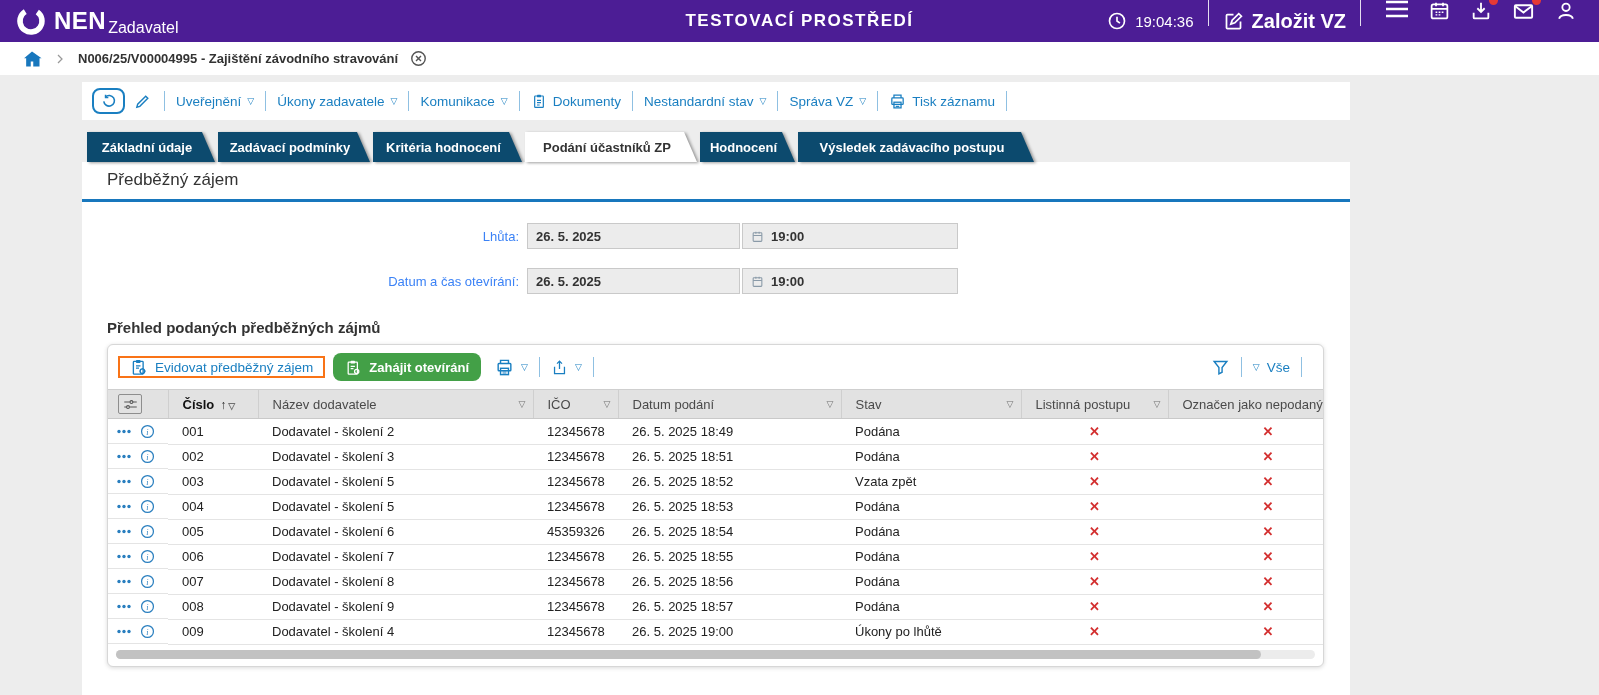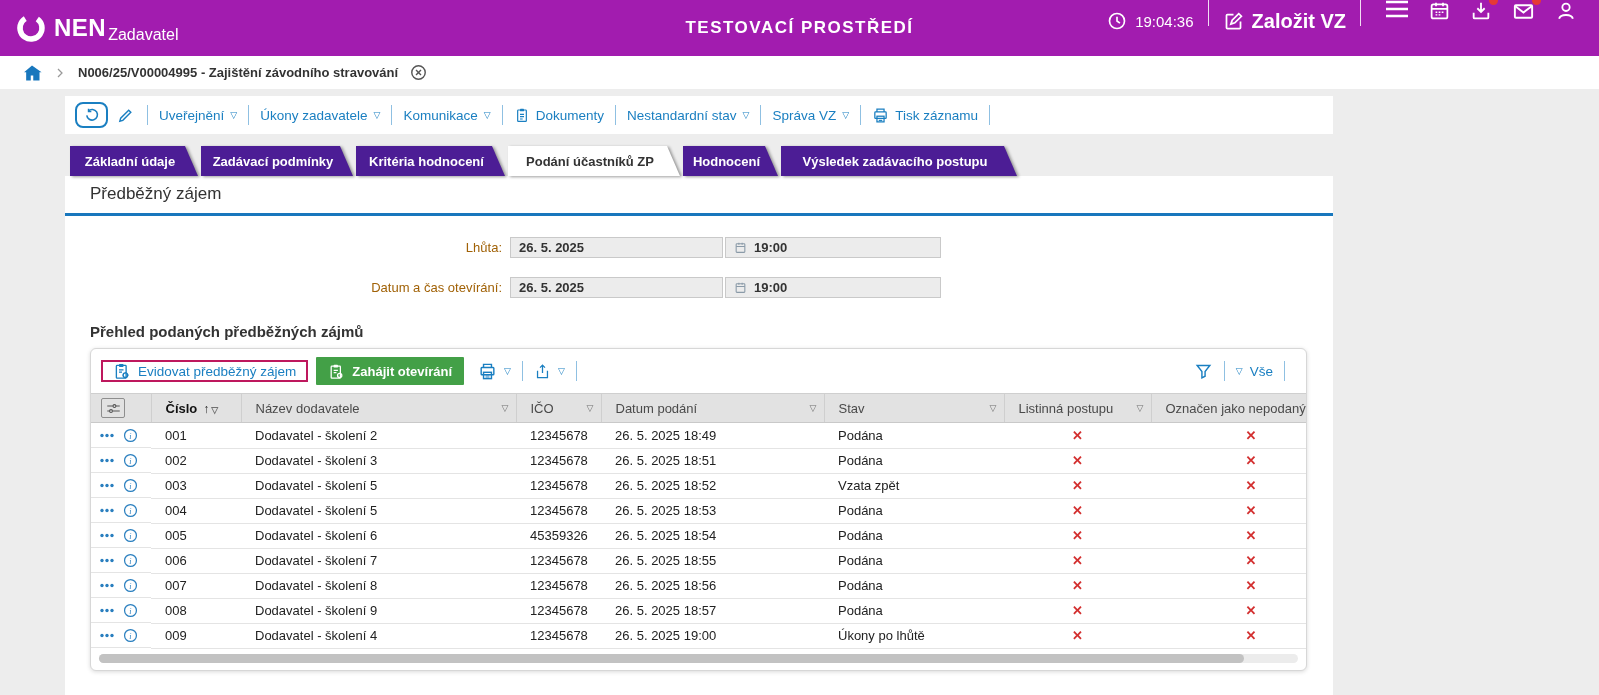--- a/index.html
+++ b/index.html
@@ -1,69 +1,69 @@
 <!DOCTYPE html>
 <html><head>
 <meta charset="utf-8">
 <style>
   *{box-sizing:border-box}
   html,body{margin:0;padding:0}
   body{width:1599px;height:695px;background:#ededed;font-family:"Liberation Sans",sans-serif;overflow:hidden}
   svg{display:block}
 
   
-  .topbar{height:56px;background:#a21caf;position:relative;display:flex;align-items:center;color:#fff}
+  .topbar{height:42px;background:#4c1d95;position:relative;display:flex;align-items:center;color:#fff}
   .logo{display:flex;align-items:center;margin-left:16px;z-index:2}
   .brand{font-size:24px;font-weight:bold;letter-spacing:.5px;margin-left:8px;line-height:1}
   .brand-sub{font-size:16px;margin:14px 0 0 2px}
   .top-title{position:absolute;left:0;right:0;text-align:center;font-weight:bold;font-size:17px;letter-spacing:1.5px;z-index:1}
   .top-right{position:absolute;right:12px;top:0;height:42px;display:flex;z-index:2}
   .tr-group{display:flex;align-items:center;gap:8px}
   .vdiv{width:1px;height:26px;background:rgba(255,255,255,.85);margin:0 14px}
   .time-text{font-size:15px}
   .createvz{font-size:20px;font-weight:bold}
   .icon-wrap{position:relative;margin:0 10px}
   .badge-dot{position:absolute;top:-4px;right:-6px;width:9px;height:9px;border-radius:50%;background:#e53935}
 
   
   .breadcrumb{height:33px;background:#fff;display:flex;align-items:center;padding-left:22px;gap:12px}
   .bc-text{font-weight:bold;font-size:13px;color:#333}
 
   
-  .content{margin-left:65px;width:1268px}
+  .content{margin-left:82px;width:1268px}
 
   .toolbar{margin-top:7px;background:#fff;height:38px;display:flex;align-items:center;padding-left:10px;color:#1a7fc1;font-size:13.5px}
   .toolbar .item{display:flex;align-items:center;gap:6px;cursor:pointer;white-space:nowrap}
   .tb-divider{width:1px;height:20px;background:#8fc0e2;margin:0 11px;flex:none}
   .back-btn{border:2px solid #1a7fc1;border-radius:8px;width:33px;height:26px;display:flex;align-items:center;justify-content:center;margin-right:9px}
   .caret{font-size:9px;line-height:1;margin-top:1px}
 
   .tabs{margin-top:12px;display:flex;height:30px;padding-left:5px}
   .tab-wrap{filter:drop-shadow(2px 1px 1.5px rgba(0,0,0,.38));margin-right:3px}
-  .tab{height:30px;background:#4c1d95;color:#fff;font-weight:bold;font-size:13px;display:flex;align-items:center;justify-content:center;padding:0 14px 0 6px;clip-path:polygon(0 0,calc(100% - 13px) 0,100% 100%,0 100%);cursor:pointer;white-space:nowrap}
+  .tab{height:30px;background:#0c4a6e;color:#fff;font-weight:bold;font-size:13px;display:flex;align-items:center;justify-content:center;padding:0 14px 0 6px;clip-path:polygon(0 0,calc(100% - 13px) 0,100% 100%,0 100%);cursor:pointer;white-space:nowrap}
   .tab.active{background:#fff;color:#333}
 
   .panel{background:#fff;width:1268px;height:534px}
   .panel-title{padding:8px 0 0 25px;font-size:17px;font-weight:normal;color:#333}
   .blue-rule{height:3px;background:#1877bd;margin-top:9px}
 
   .form{margin-top:21px}
   .form-row{display:flex;align-items:center;margin-bottom:19px}
-  .form-label{width:437px;text-align:right;color:#a16207;font-size:13px;margin-right:8px}
-  .input{background:#ececec;border:1px solid #c9c9c9;height:21px;display:flex;align-items:center;font-size:13px;font-weight:bold;color:#333;padding:4px 8px}
+  .form-label{width:437px;text-align:right;color:#3b82f6;font-size:13px;margin-right:8px}
+  .input{background:#ececec;border:1px solid #c9c9c9;height:21px;display:flex;align-items:center;font-size:13px;font-weight:bold;color:#333;padding:12px 8px}
   .input.date{width:213px}
   .input.time{width:216px;margin-left:2px;gap:7px}
 
   .list-title{margin:25px 0 0 25px;font-size:15px;font-weight:bold;color:#333}
 
   .card{margin:8px 0 0 25px;width:1217px;border:1px solid #d7d7d7;border-radius:6px;box-shadow:0 1px 4px rgba(0,0,0,.15);background:#fff;overflow:hidden}
   .card-toolbar{height:44px;display:flex;align-items:center;padding:0 10px;color:#1a7fc1;font-size:13.5px}
-  .red-annot{border:2px solid #be185d;padding:0 10px;display:flex;align-items:flex-start;margin-right:8px}
+  .red-annot{border:2px solid #f97316;padding:0 10px;display:flex;align-items:flex-start;margin-right:8px}
   .link-btn{display:flex;align-items:center;gap:7px;cursor:pointer;white-space:nowrap}
-  .btn-green{background:#43a047;color:#fff;font-weight:bold;font-size:13px;border-radius:1px;height:28px;display:flex;align-items:center;gap:7px;padding:0 12px;margin-right:14px;cursor:pointer;white-space:nowrap}
+  .btn-green{background:#43a047;color:#fff;font-weight:bold;font-size:13px;border-radius:8px;height:28px;display:flex;align-items:center;gap:7px;padding:0 12px;margin-right:14px;cursor:pointer;white-space:nowrap}
   .ct-right{margin-left:auto;display:flex;align-items:center}
 
   .table-wrap{width:1215px;overflow:hidden}
   table{border-collapse:collapse;table-layout:fixed;width:1260px;font-size:13px}
   thead th{background:#e2e2e2;height:29px;font-weight:normal;color:#4a4a4a;text-align:left;border-top:1px solid #cfcfcf;border-bottom:1px solid #c9c9c9;border-left:1px solid #cfcfcf;position:relative;padding:0 0 0 14px;white-space:nowrap;overflow:hidden}
   thead th:first-child{border-left:none}
   th .nabla{position:absolute;right:7px;top:9px;color:#707070;font-size:9px}
   th.c-cislo{font-weight:bold;color:#111}
   .sort-arrow{font-size:12px;color:#222;margin:0 2px 0 6px}
   .inline-nabla{color:#707070;font-size:9px}

